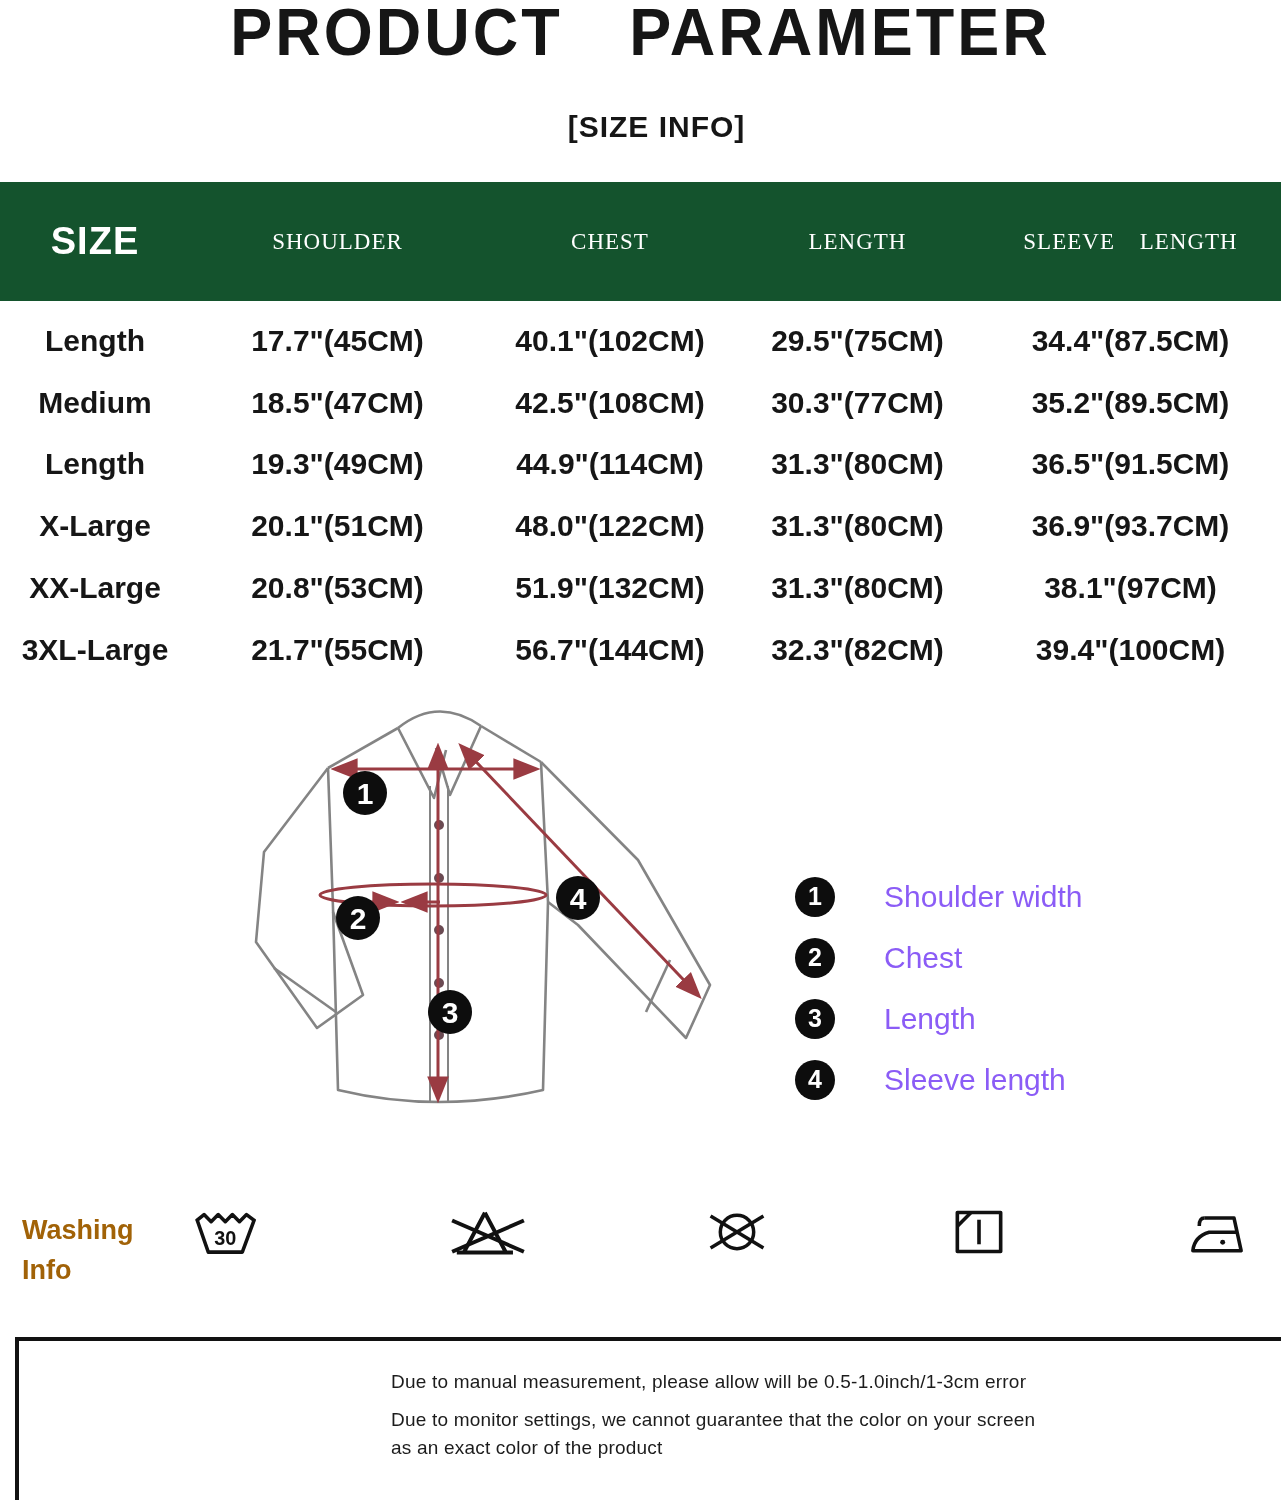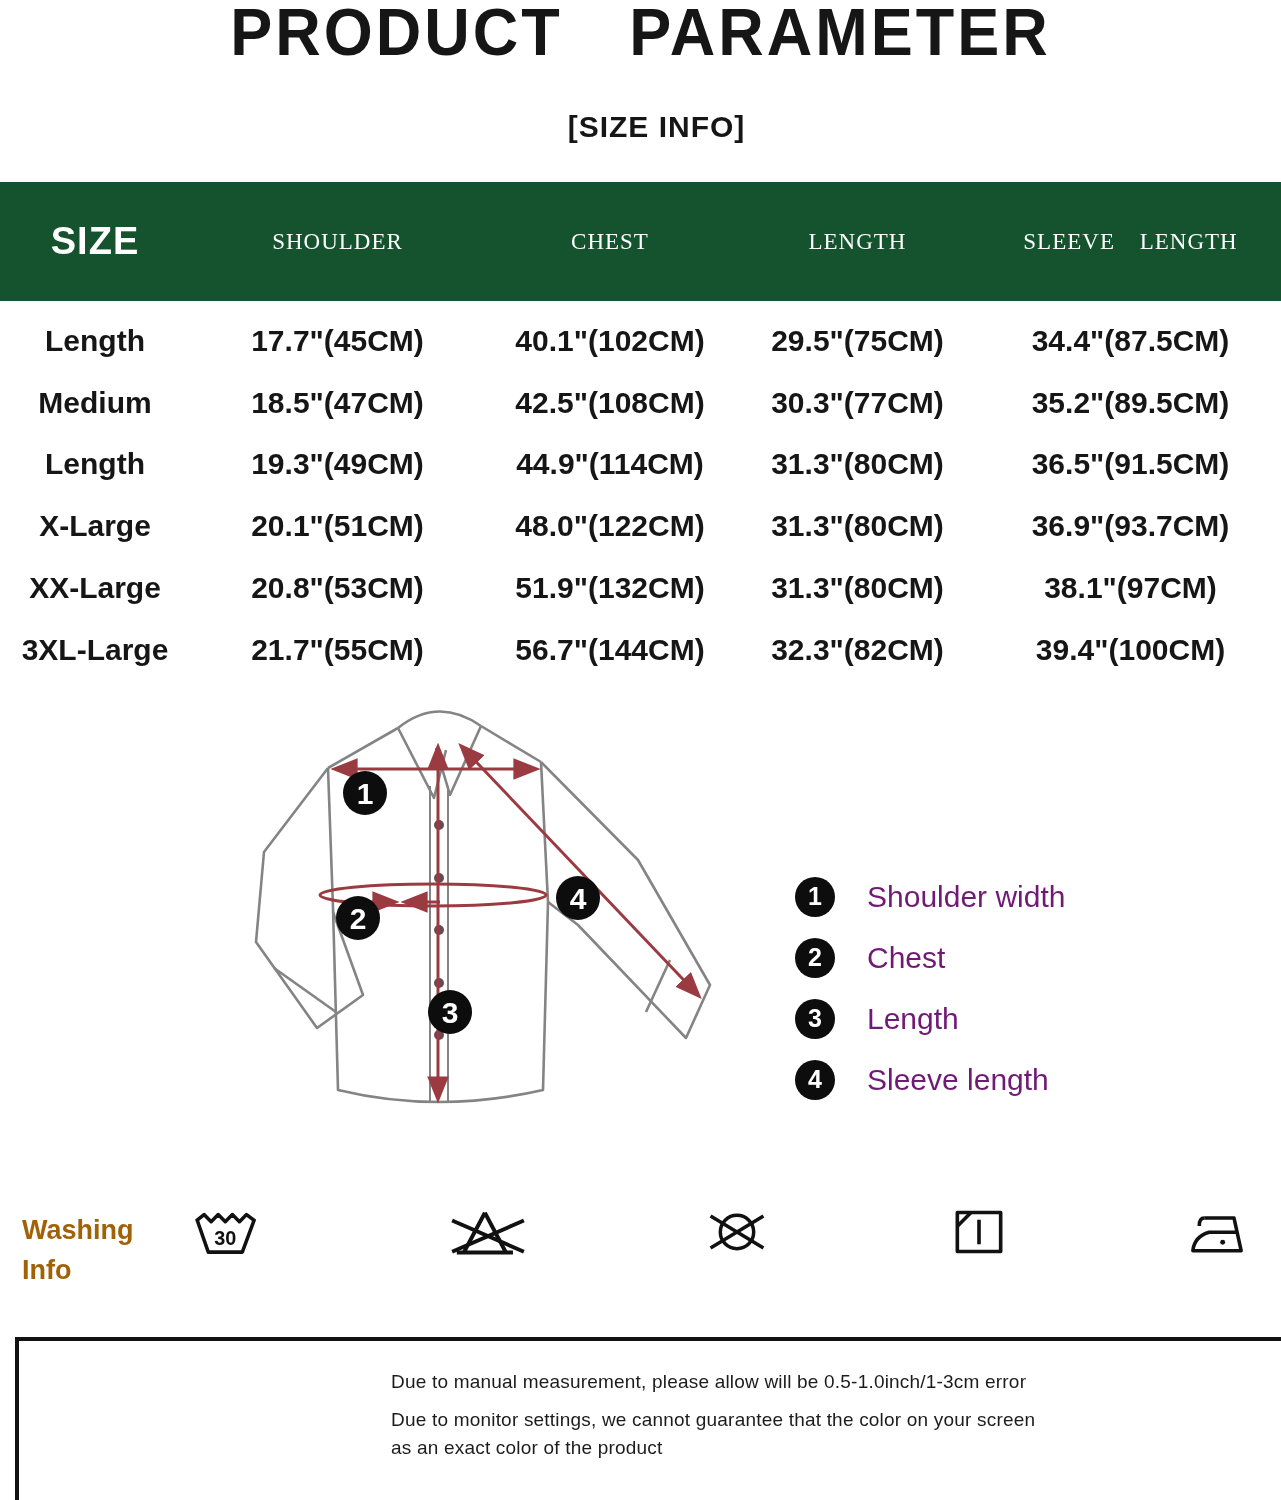--- a/index.html
+++ b/index.html
@@ -32,21 +32,21 @@
   .td{text-align:center;font-size:30px;font-weight:700;color:#161616;white-space:nowrap;}
   
   .shirt{position:absolute;left:238px;top:690px;}
   
   .legend{position:absolute;left:795px;top:866px;}
   .legend-item{display:flex;align-items:center;height:61px;}
   .badge{
     width:40px;height:40px;border-radius:50%;background:#0d0d0d;color:#fff;flex:0 0 40px;
     display:flex;align-items:center;justify-content:center;font-size:25px;font-weight:700;
   }
-  .legend-label{margin-left:32px;font-size:30px;color:#701a75;}
+  .legend-label{margin-left:49px;font-size:30px;color:#8b5cf6;}
   
   .wash-label{
     position:absolute;left:22px;top:1210px;width:130px;
     font-size:27px;font-weight:700;line-height:40px;color:#a16207;
   }
   .wicon{position:absolute;}
   
   .note{
     position:absolute;left:15px;top:1337px;width:1242px;height:144px;
     border:4px solid #121212;padding:30px 20px 0 372px;box-sizing:content-box;

